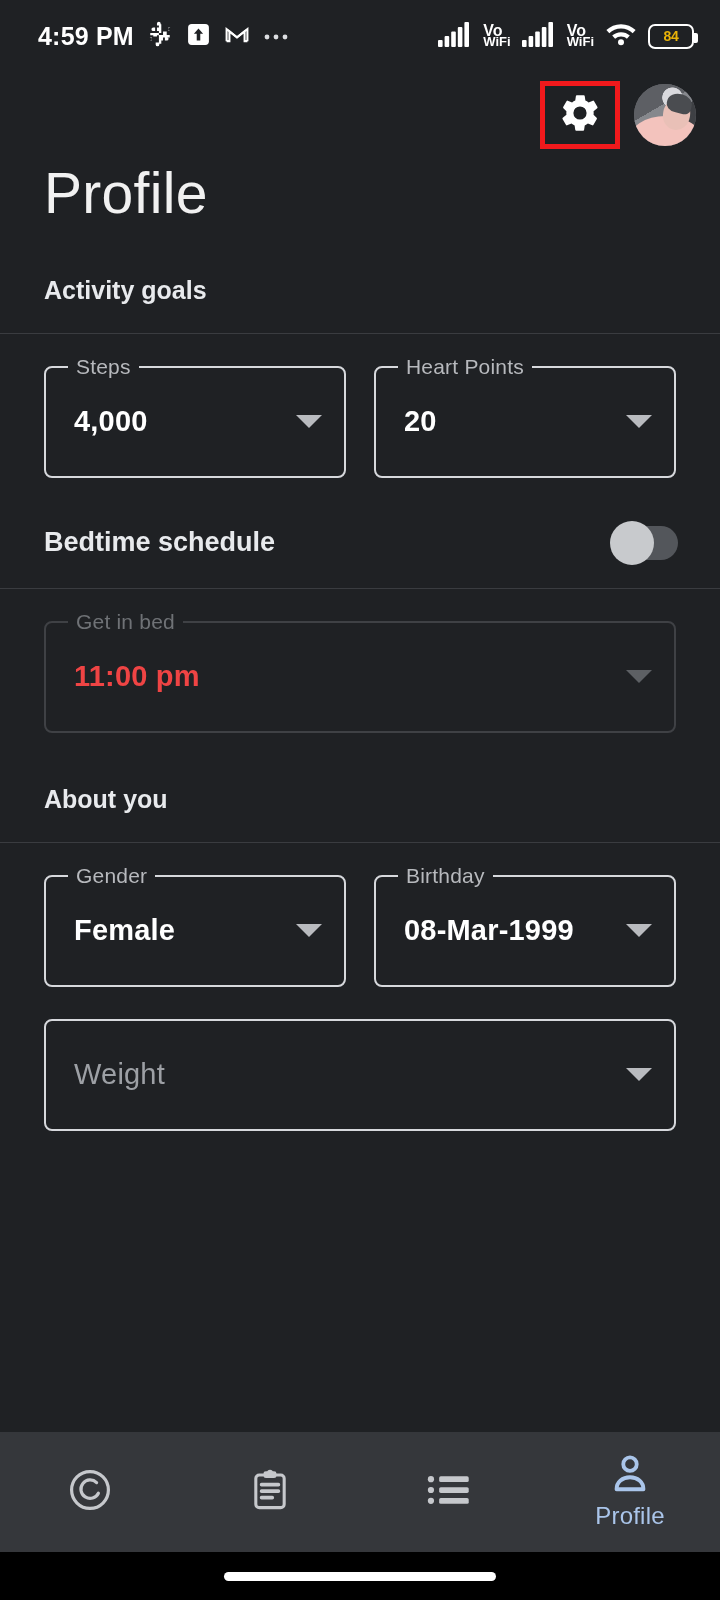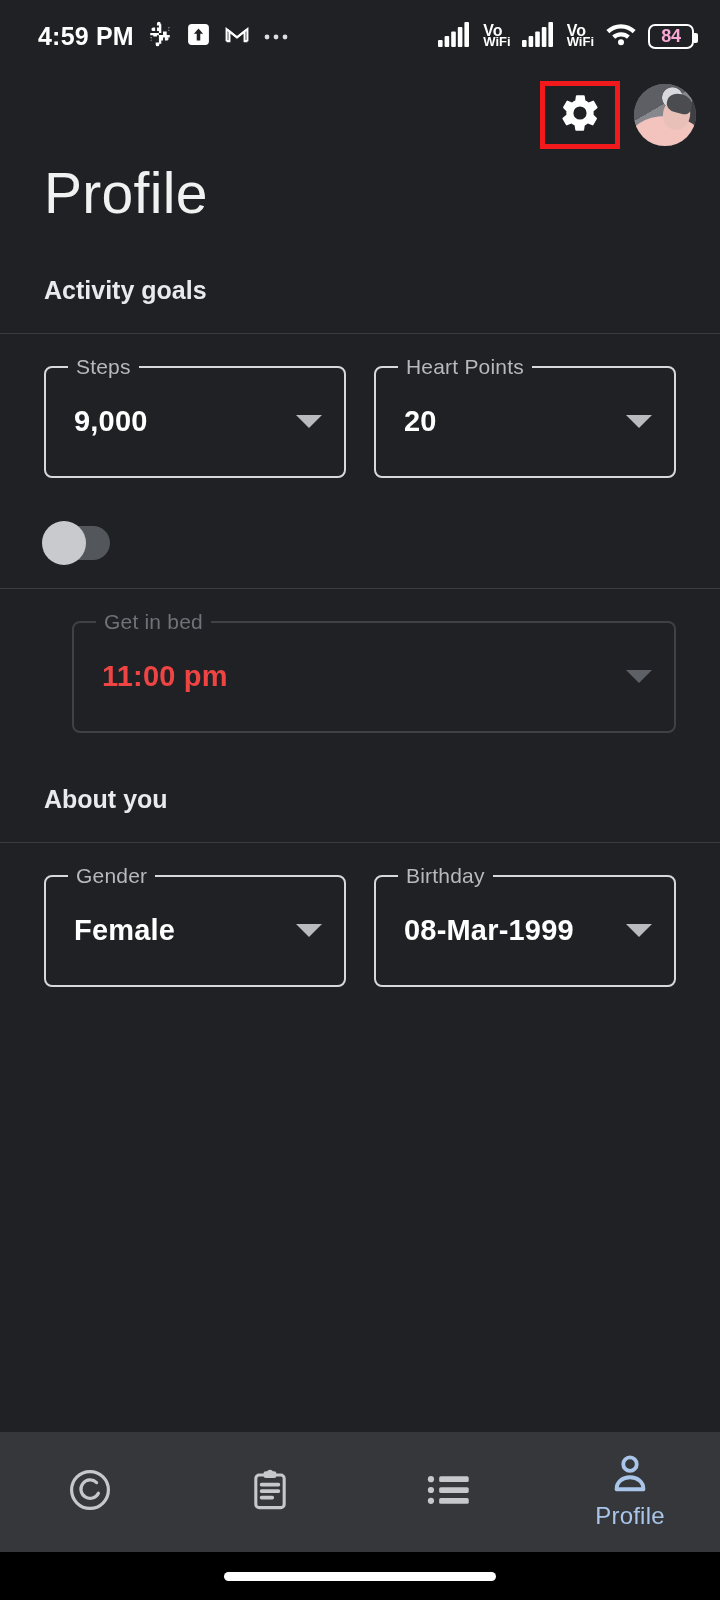--- a/index.html
+++ b/index.html
@@ -52,21 +52,21 @@
     position: relative;
     width: 46px; height: 25px;
     border: 2.4px solid #ffffff;
     border-radius: 7px;
     display:flex; align-items:center; justify-content:center;
   }
   .batt:after {
     content:""; position:absolute; right:-6px; top:7px;
     width:4px; height:10px; background:#ffffff; border-radius:0 2px 2px 0;
   }
-  .batt span { color:#f9a8d4; font-size:18px; font-weight:700; letter-spacing:-.3px;}
+  .batt span { color:#eab308; font-size:14px; font-weight:700; letter-spacing:-.3px;}
 
   
   .appbar {
     flex: 0 0 86px;
     display: flex;
     align-items: center;
     justify-content: flex-end;
     gap: 14px;
     padding: 0 24px 0 0;
   }
@@ -152,21 +152,21 @@
     font-weight: 400;
   }
   .caret {
     width: 0; height: 0;
     border-left: 13px solid transparent;
     border-right: 13px solid transparent;
     border-top: 13px solid #b9bbbf;
     flex: 0 0 auto;
   }
   
-  .field.disabled { border-color: #3f4145; margin-left: 28px; }
+  .field.disabled { border-color: #3f4145; }
   .field.disabled .label { color: #6f7276; }
   .field.disabled .value { color: #ef4444; }
   .field.disabled .caret { border-top-color: #5d6064; }
 
   
   .toggle-row {
     display: flex;
     align-items: center;
     justify-content: space-between;
     padding: 48px 42px 0 44px;
@@ -333,31 +333,32 @@
   <div class="content">
 
     <div class="page-title">Profile</div>
 
     <div class="section-head">Activity goals</div>
     <div class="divider"></div>
 
     <div class="row">
       <div class="field">
         <span class="label">Steps</span>
-        <span class="value">9,000</span>
+        <span class="value">4,000</span>
         <span class="caret"></span>
       </div>
       <div class="field">
         <span class="label">Heart Points</span>
         <span class="value">20</span>
         <span class="caret"></span>
       </div>
     </div>
 
     <div class="toggle-row">
+      <span class="t-label">Bedtime schedule</span>
       <span class="switch">
         <span class="thumb"></span>
       </span>
     </div>
     <div class="divider"></div>
 
     <div class="row">
       <div class="field disabled">
         <span class="label">Get in bed</span>
         <span class="value">11:00 pm</span>
@@ -375,20 +376,24 @@
         <span class="caret"></span>
       </div>
       <div class="field">
         <span class="label">Birthday</span>
         <span class="value">08-Mar-1999</span>
         <span class="caret"></span>
       </div>
     </div>
 
     <div class="row">
+      <div class="field">
+        <span class="value placeholder">Weight</span>
+        <span class="caret"></span>
+      </div>
     </div>
 
   </div>
 
   <div class="bottomnav">
 
     <div class="nav-item">
       <span class="ico">
         <svg width="48" height="48" viewBox="0 0 24 24" fill="none" stroke="#c6c8cc" stroke-width="1.6">
           <circle cx="12" cy="12" r="9.2"></circle>

